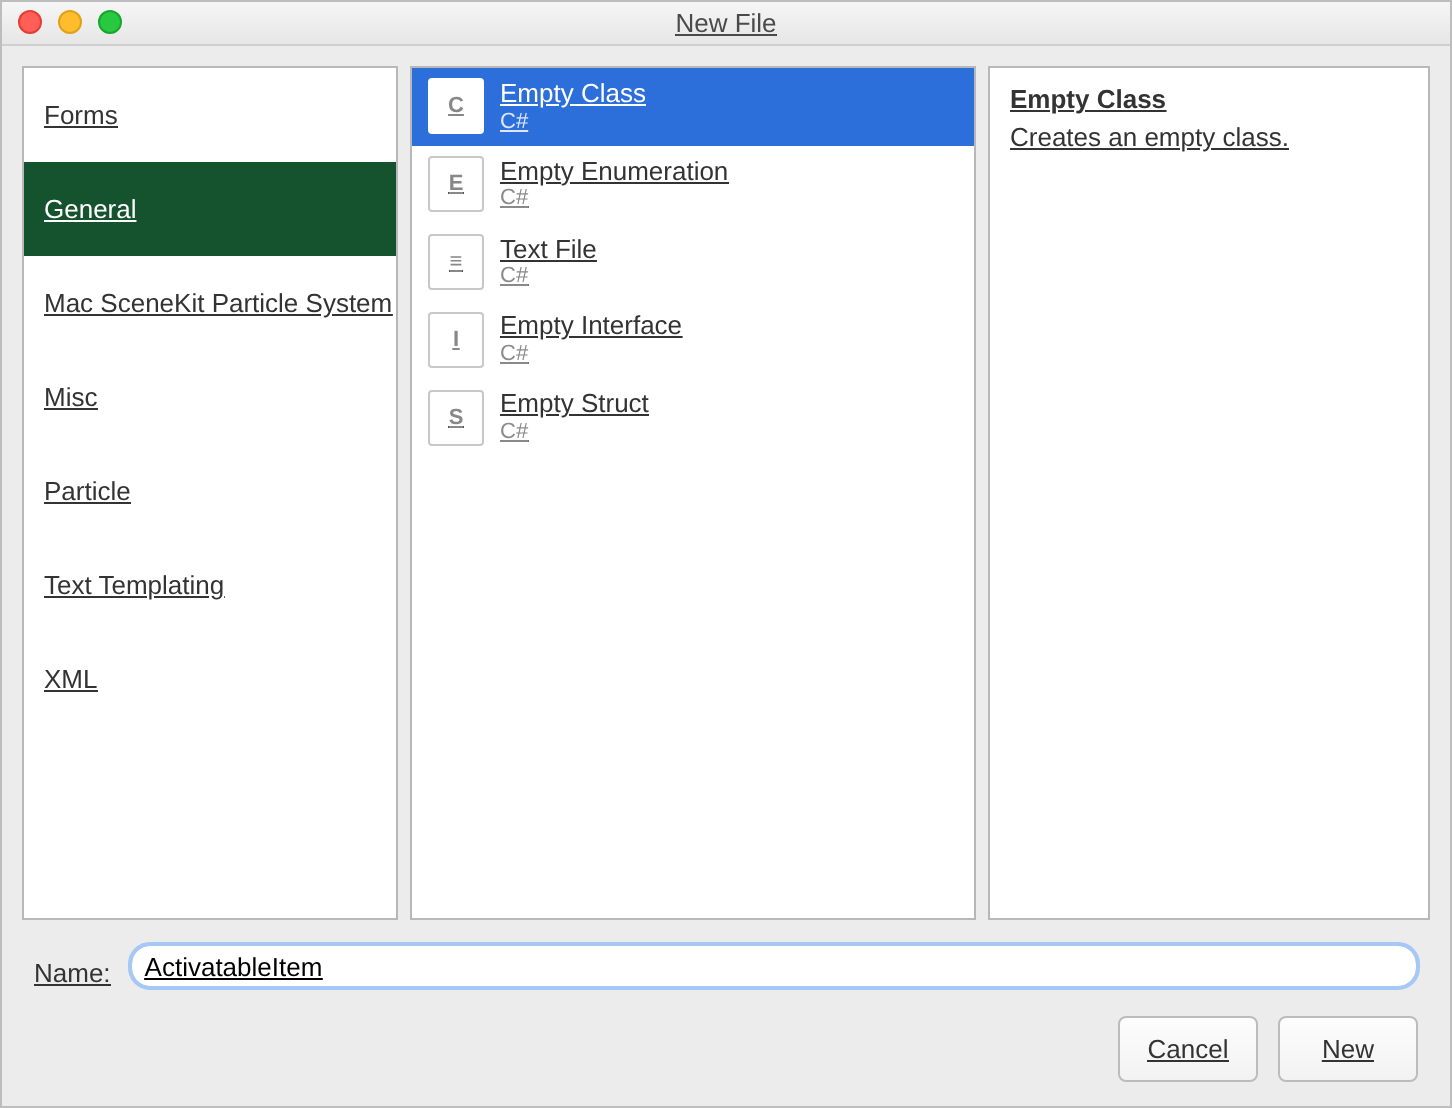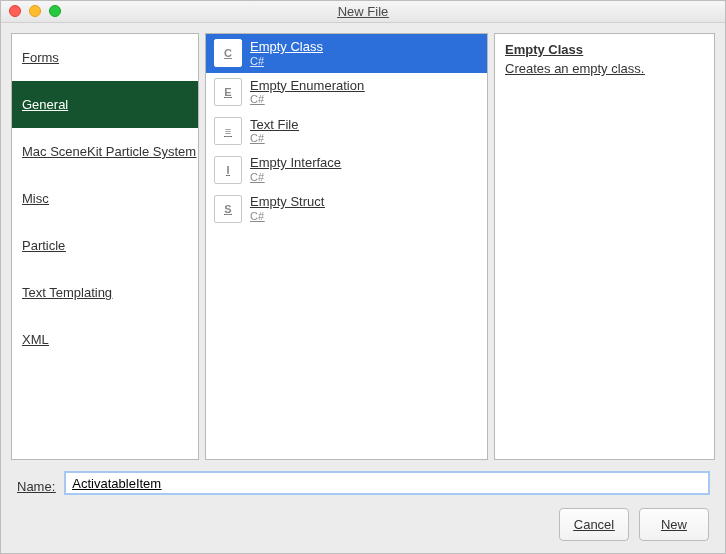--- a/index.html
+++ b/index.html
@@ -24,21 +24,21 @@
   .tpl-item.selected { background: #2d6fda; color: #fff; }
   .tpl-icon { width: 28px; height: 28px; background: #fff; border: 1px solid #c8c8c8; border-radius: 2px; display: flex; align-items: center; justify-content: center; font-size: 11px; font-weight: bold; color: #888; }
   .tpl-item.selected .tpl-icon { border-color: #fff; }
   .tpl-text { display: flex; flex-direction: column; line-height: 1.2; }
   .tpl-name { font-size: 13px; }
   .tpl-sub { font-size: 11px; color: #8a8a8a; }
   .tpl-item.selected .tpl-sub { color: #dce7fb; }
   .desc-title { font-weight: bold; margin-bottom: 4px; }
   .name-row { display: flex; align-items: flex-end; gap: 10px; padding: 12px 6px 4px 6px; }
   .name-label { font-size: 13px; color: #333; }
-  .name-input { flex: 1; height: 22px; border: 1px solid #8fb5ea; background: #fff; padding: 2px 6px; font-size: 13px; outline: 2px solid #a6c8f5; outline-offset: -1px; border-radius: 0; }
+  .name-input { flex: 1; height: 22px; border: 1px solid #8fb5ea; background: #fff; padding: 2px 6px; font-size: 13px; outline: 2px solid #a6c8f5; outline-offset: -1px; border-radius: 10px; }
   .buttons { display: flex; justify-content: flex-end; gap: 10px; padding: 10px 6px 6px 6px; }
   .btn { min-width: 70px; height: 33px; background: linear-gradient(#fdfdfd, #f2f2f2); border: 1px solid #bcbcbc; border-radius: 4px; font-size: 13px; color: #333; padding: 0 12px; cursor: default; }
 </style>
 </head>
 <body>
 
 <div class="window">
   <div class="titlebar">
     <div class="traffic">
       <div class="light red"></div>

